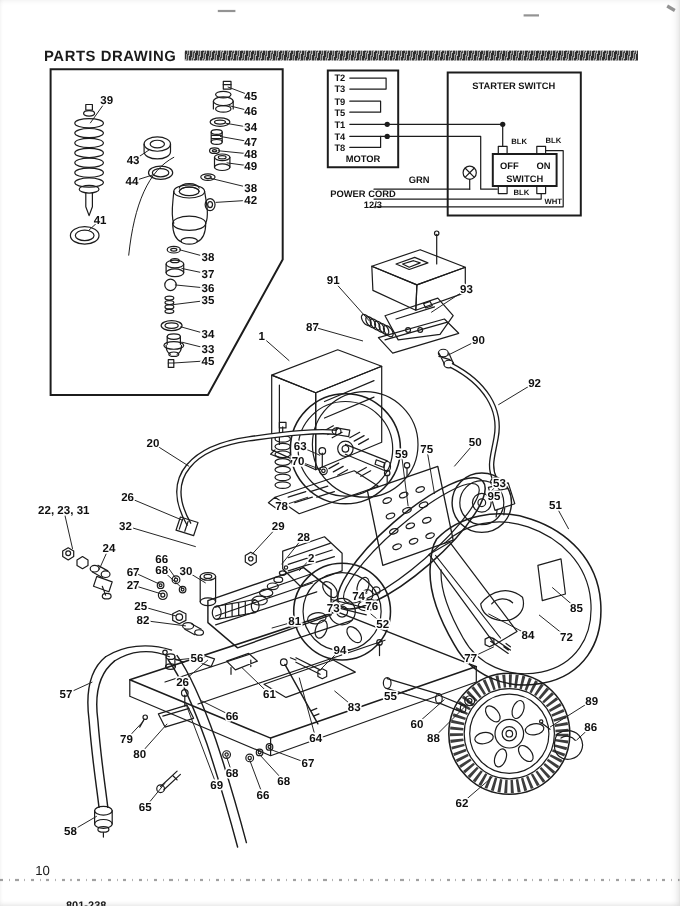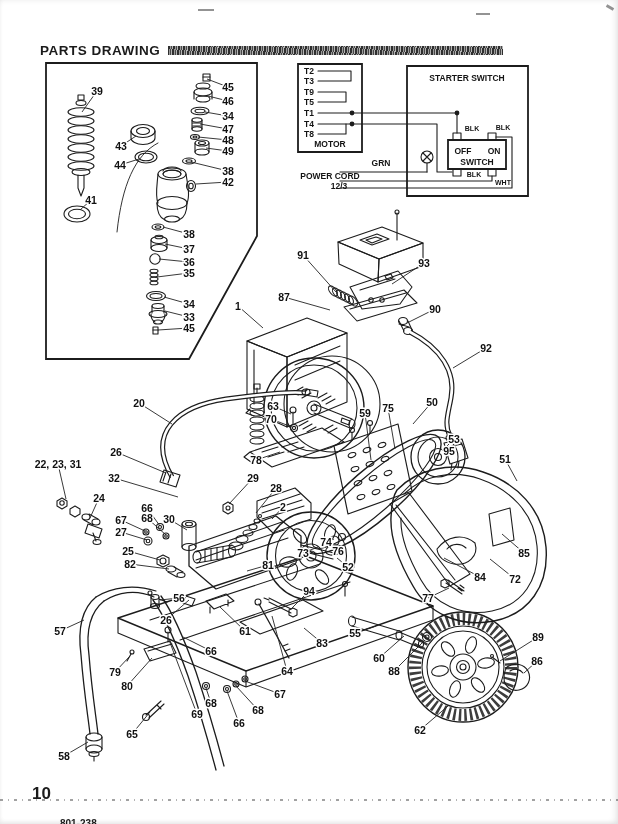--- a/index.html
+++ b/index.html
@@ -1,34 +1,34 @@
 <!DOCTYPE html>
 <html><head>
 <meta charset="utf-8">
 <style>
   html,body{margin:0;padding:0;background:#e8e8e4;}
   #page{position:relative;width:618px;height:824px;background:#fff;overflow:hidden;
         font-family:"Liberation Sans",sans-serif;color:#1b1b1b;
         box-shadow:inset -3px 0 6px rgba(0,0,0,.08), inset 0 -2px 4px rgba(0,0,0,.06);}
-  #header{position:absolute;left:40px;top:42px;width:463px;height:16px;display:flex;align-items:center;}
+  #header{position:absolute;left:40px;top:42px;width:540px;height:16px;display:flex;align-items:center;}
   #header .title{font-size:13.5px;font-weight:bold;letter-spacing:.5px;white-space:nowrap;}
   #header .hatch{flex:1;height:9px;margin-left:8px;
      background:repeating-linear-gradient(100deg,#2e2e2e 0 2px,#9a9a9a 2px 3px,#474747 3px 4px,#b5b5b5 4px 5px);}
   svg{position:absolute;left:0;top:0;}
   svg *{vector-effect:non-scaling-stroke;}
   .ln{stroke:#1c1c1c;fill:none;stroke-width:1.1;stroke-linecap:round;stroke-linejoin:round;}
   .ln2{stroke:#1c1c1c;fill:none;stroke-width:1.8;stroke-linejoin:miter;}
   .fl{fill:#1c1c1c;stroke:none;}
   .wh{stroke:#fff;fill:none;stroke-linecap:round;}
   .st{font:bold 8.5px "Liberation Sans",sans-serif;fill:#141414;}
   .st7{font:bold 7px "Liberation Sans",sans-serif;fill:#141414;}
   .co{font:bold 10.5px "Liberation Sans",sans-serif;fill:#101010;paint-order:stroke;stroke:#fff;stroke-width:3px;}
   .ld{stroke:#222;stroke-width:.9;fill:none;}
   #footer{position:absolute;left:0;top:784px;width:618px;}
-  #footer .pg{position:absolute;left:32px;top:0;font-size:17px;font-weight:bold;}
+  #footer .pg{position:absolute;left:32px;top:0;font-size:12px;font-weight:normal;}
   #footer .doc{position:absolute;left:60px;top:1px;font-size:10px;font-weight:bold;margin-top:33px;}
   #footer .dots{position:absolute;left:0;top:15px;width:618px;height:2px;opacity:.55;
      background:repeating-linear-gradient(90deg,#555 0 3px,transparent 3px 8px,#777 8px 9px,transparent 9px 14px);}
   .artifact{position:absolute;background:#3a3a3a;opacity:.55;}
 </style>
 </head>
 <body>
 
 <div id="page">
 

